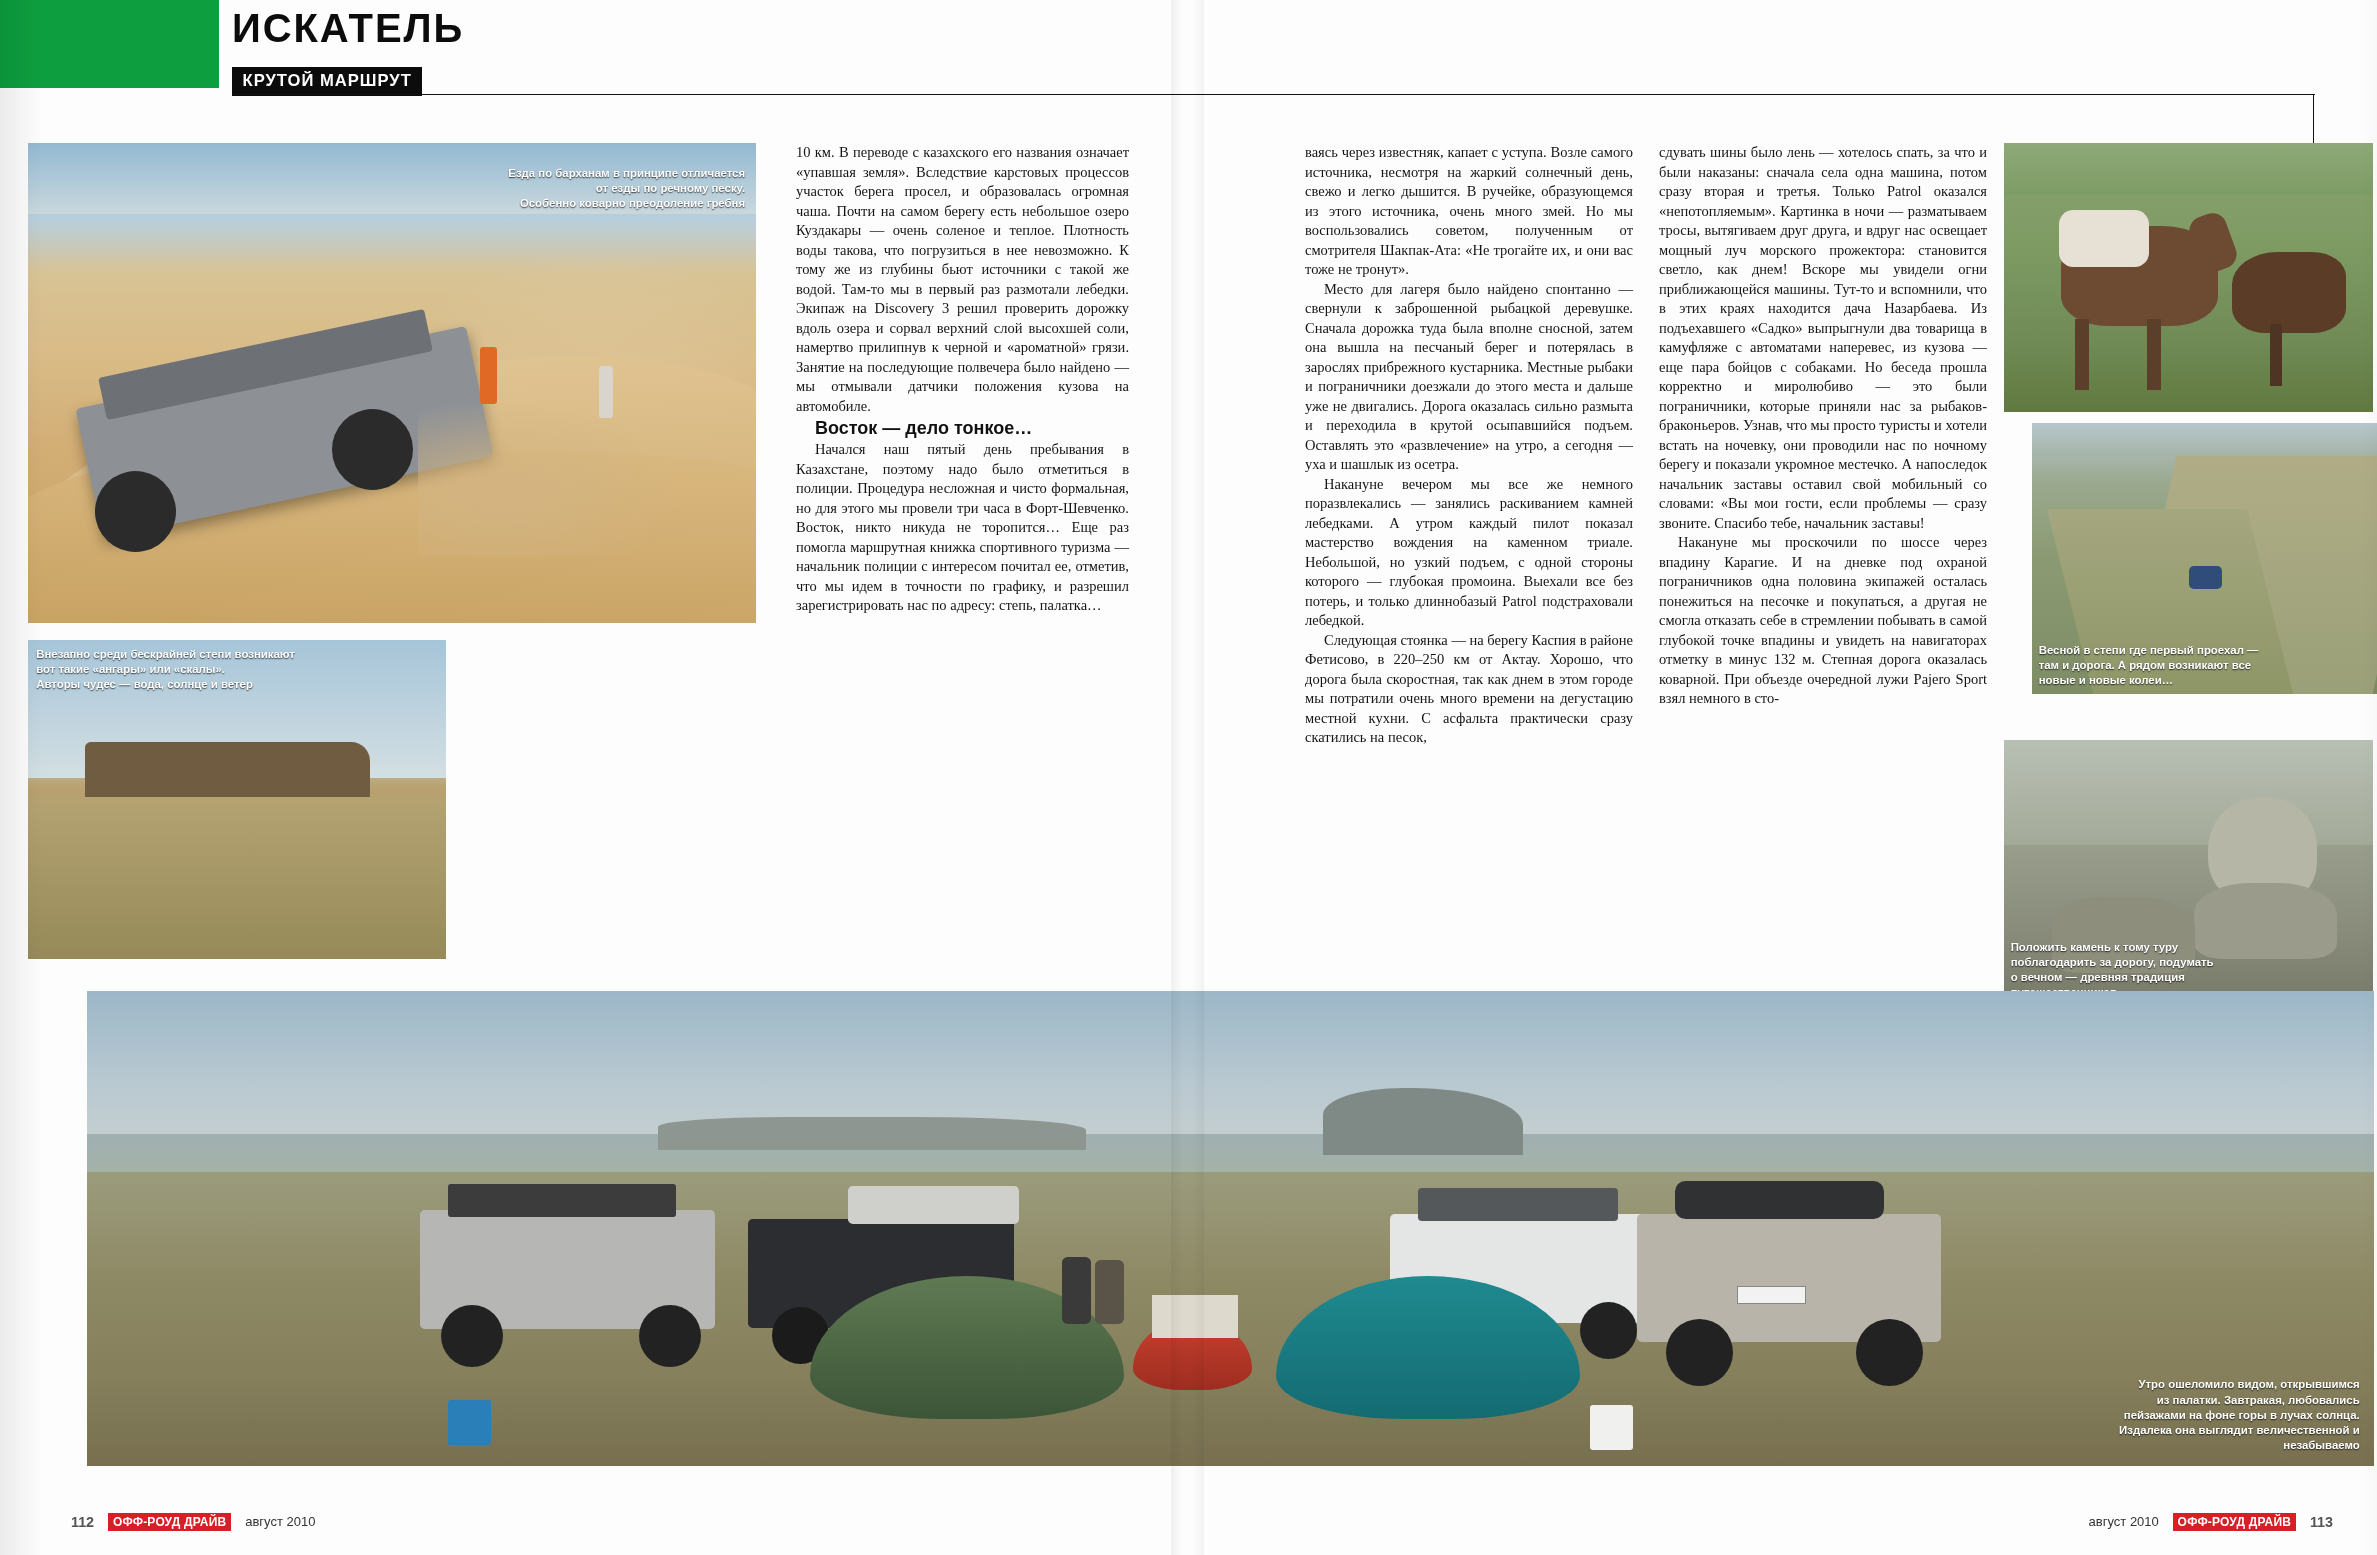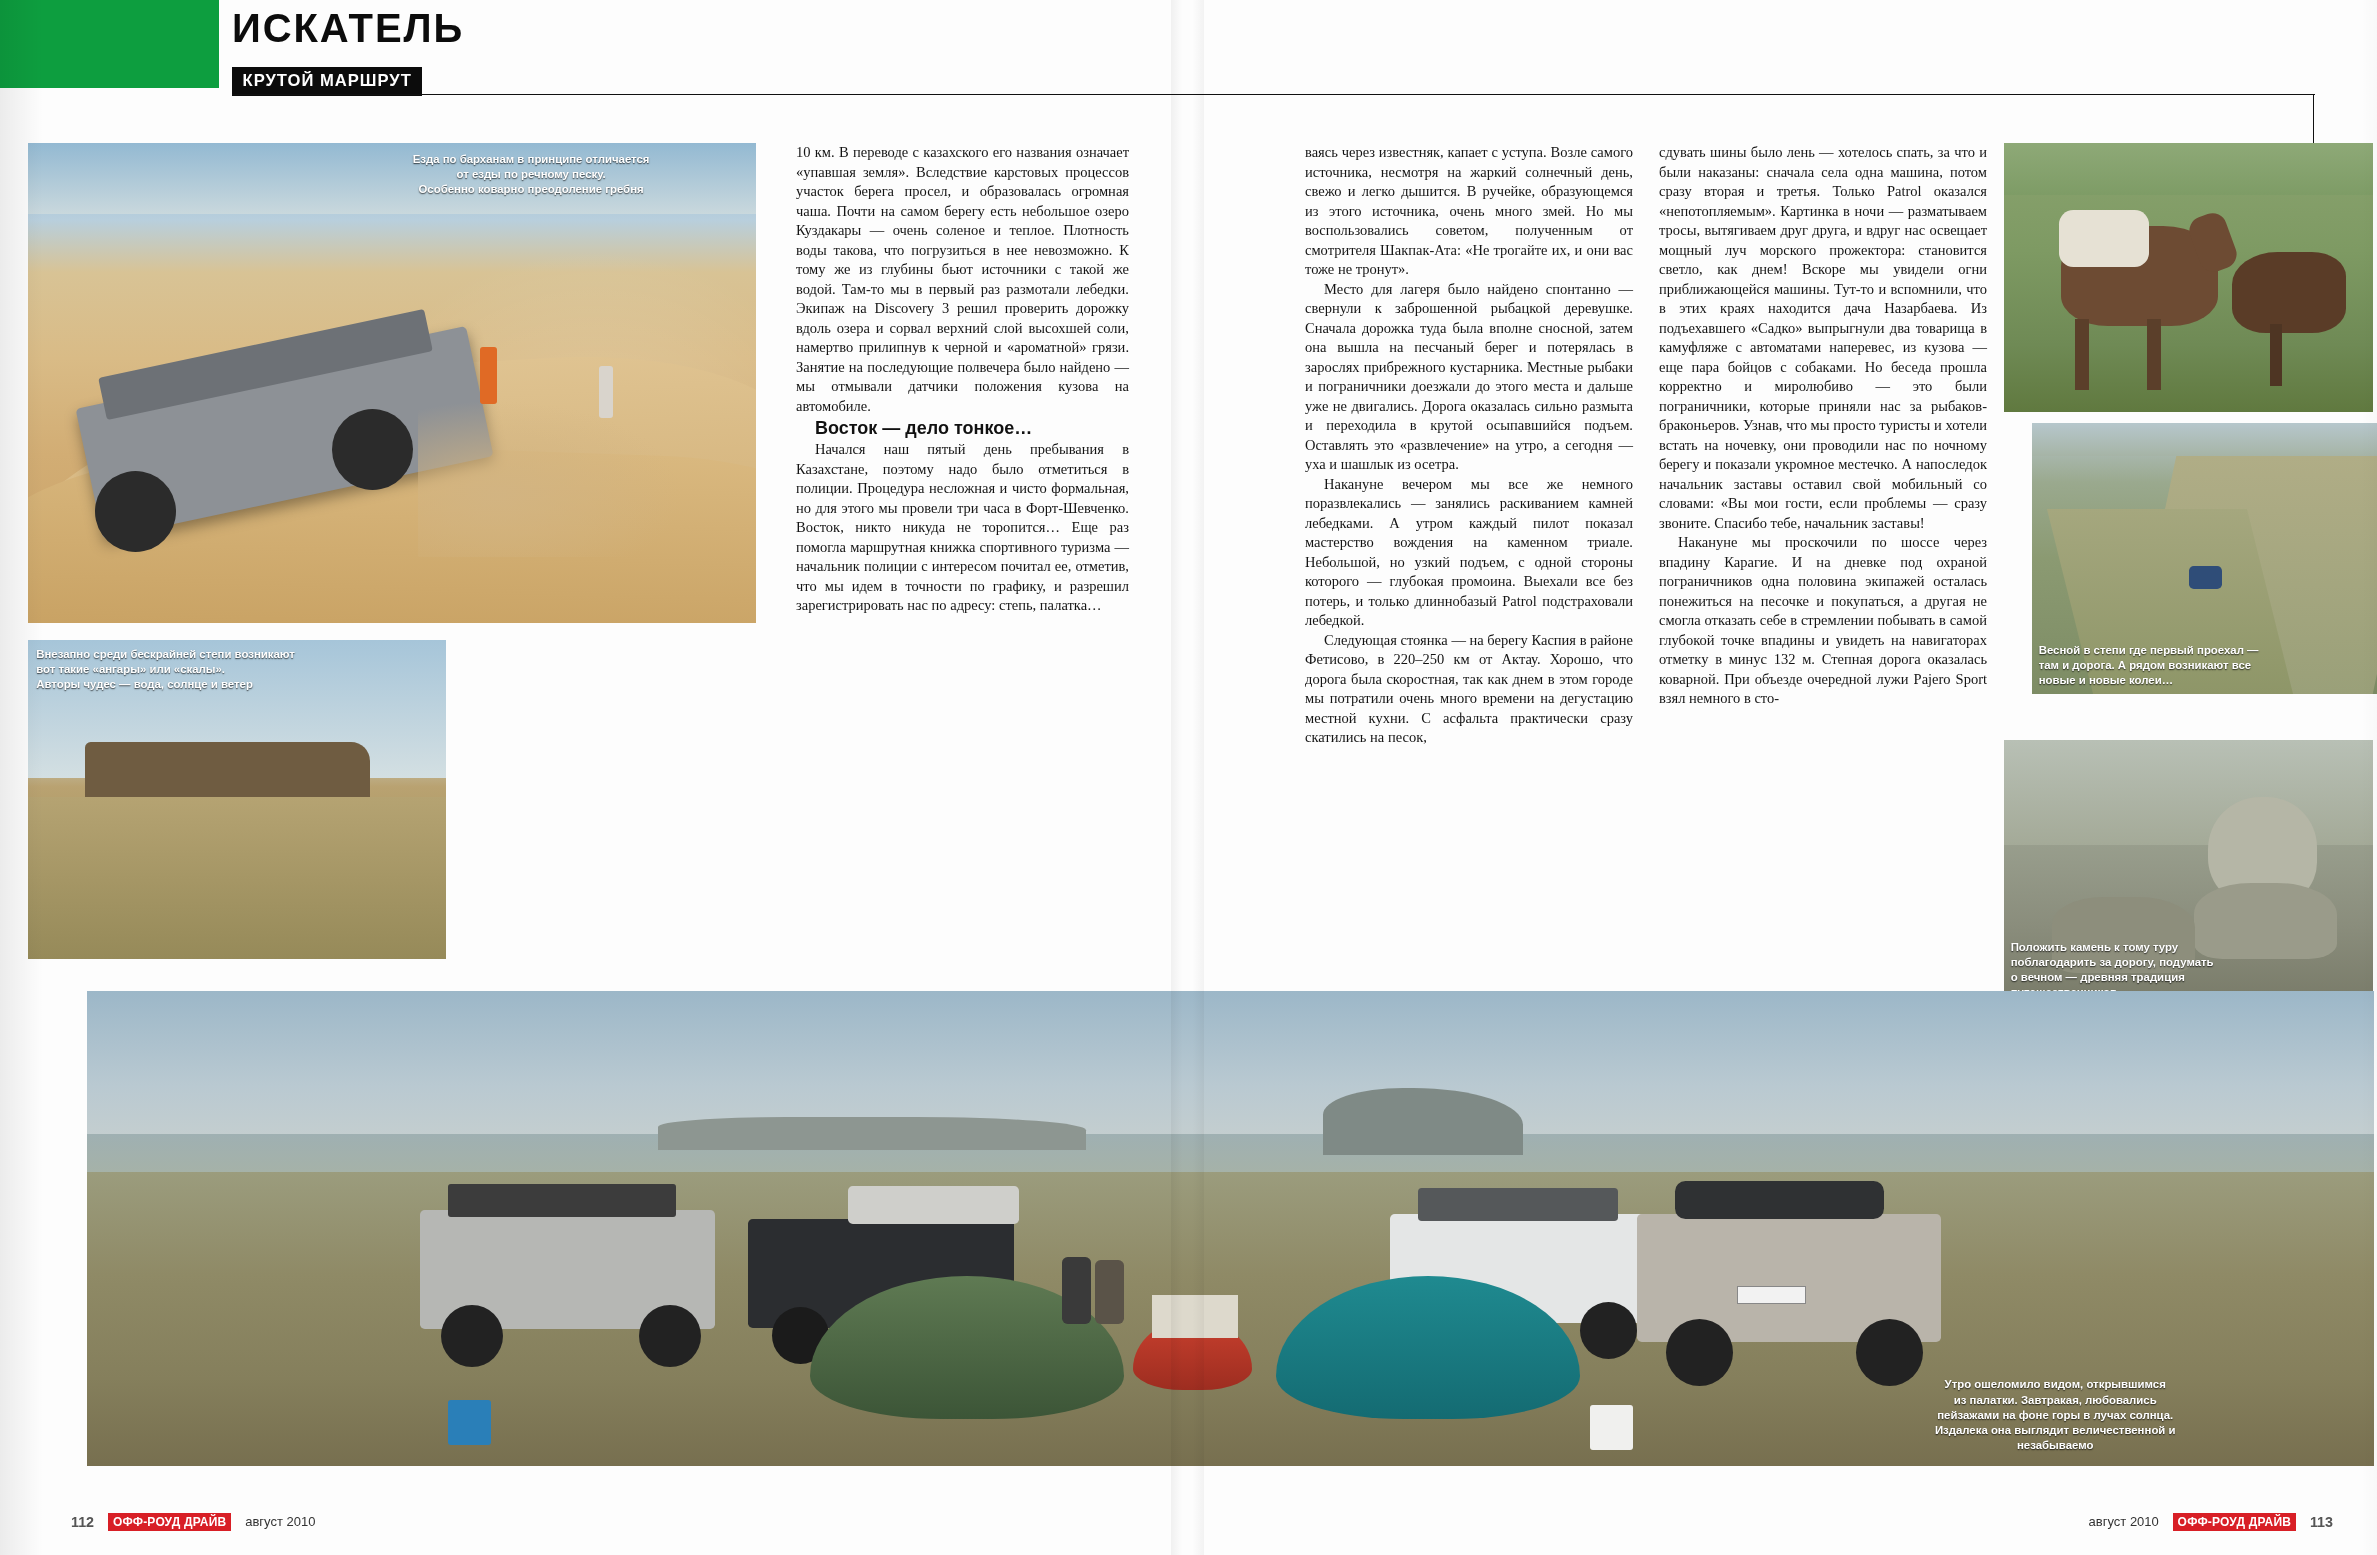--- a/index.html
+++ b/index.html
@@ -28,21 +28,21 @@
   .header-sub{position:absolute;left:232px;top:67px;background:#0c0c0c;color:#ffffff;
     font-family:"Liberation Sans",sans-serif;font-weight:bold;font-size:16.6px;letter-spacing:1px;
     padding:4.3px 10.5px 5.2px 10.5px;}
   .header-rule{position:absolute;left:232px;top:94px;width:2083px;height:1.4px;background:#111;}
   .header-rule-v{position:absolute;left:2313px;top:94px;width:1.4px;height:62px;background:#111;}
 
   
   .photo{position:absolute;overflow:hidden;background:#b9b9b9;}
   .cap{position:absolute;font-family:"Liberation Sans",sans-serif;color:#ffffff;
     font-weight:bold;font-size:11.4px;line-height:1.32;text-shadow:0 0.5px 1.4px rgba(0,0,0,.75);}
-  .cap.r{text-align:center;}
+  .cap.r{text-align:right;margin-top:14px;}
   .cap.l{text-align:left;}
 
   
   .col{position:absolute;width:328px;font-size:14.5px;line-height:1.345;text-align:justify;
     font-family:"Liberation Serif",serif;color:#141414;}
   .col p{margin:0 0 0 0;text-indent:19px;}
   .col p.first{text-indent:0;}
   .subhead{font-family:"Liberation Sans",sans-serif;font-weight:bold;font-size:18px;
     margin:11.4px 0 6.7px 0;text-indent:0;color:#111;}
 

